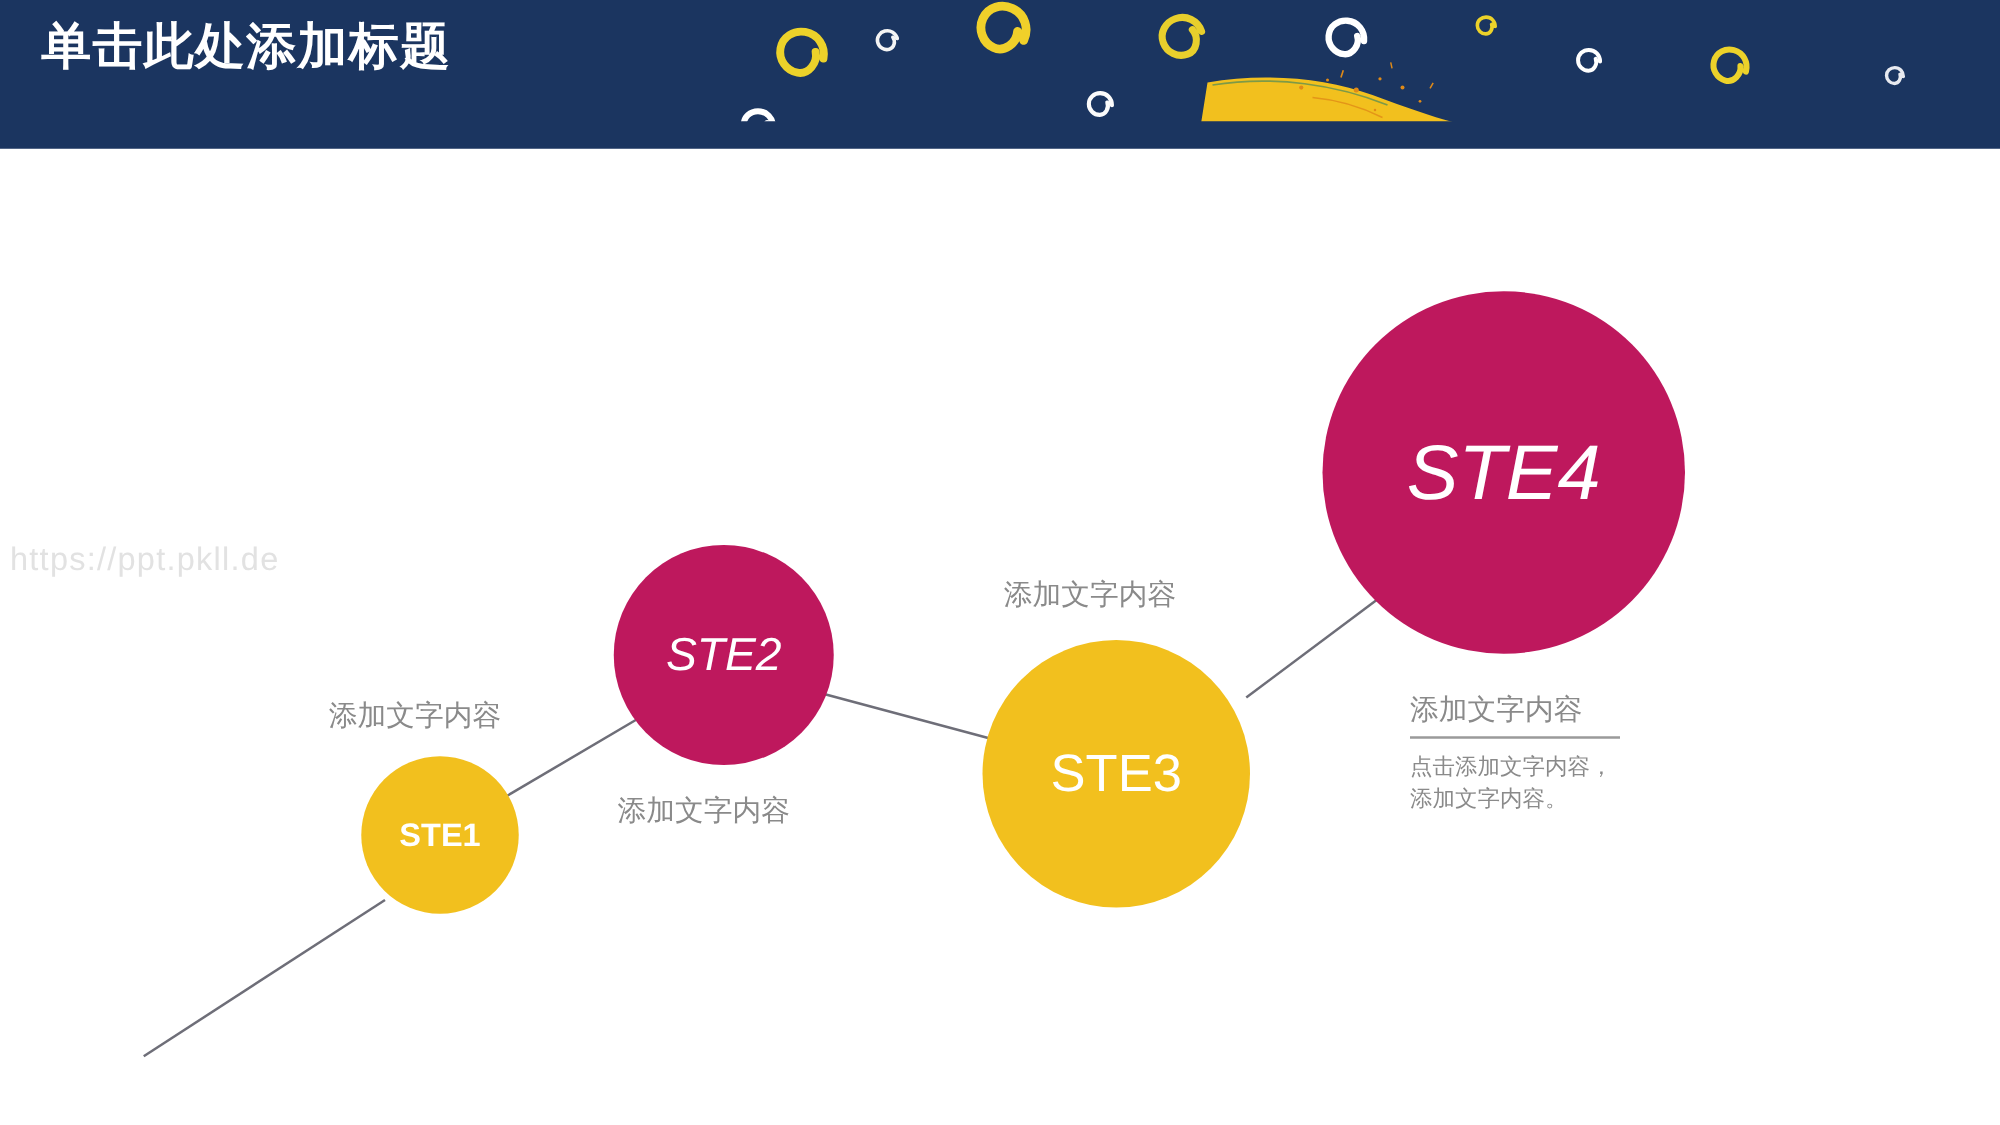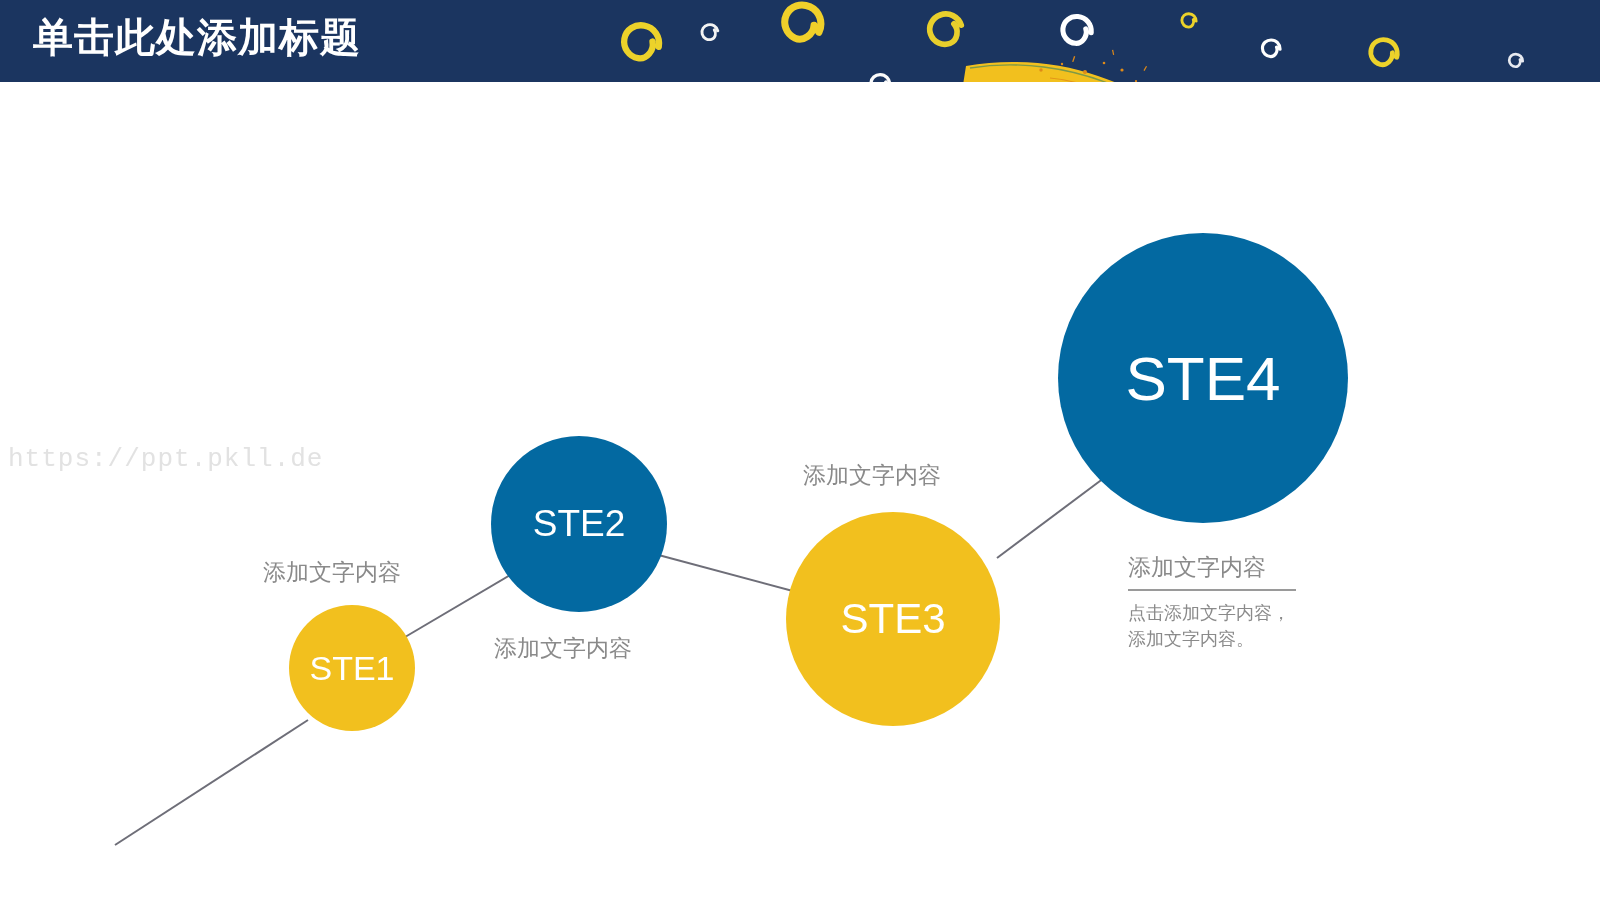--- a/index.html
+++ b/index.html
@@ -17,21 +17,21 @@
     background: #ffffff;
     overflow: hidden;
   }
 
   
   .header-band {
     position: absolute;
     left: 0;
     top: 0;
     width: 1600px;
-    height: 82px;
+    height: 119px;
     background: #1b3560;
     overflow: hidden;
   }
   .header-deco {
     position: absolute;
     left: 0;
     top: 0;
     width: 1600px;
     height: 97px;
     pointer-events: none;
@@ -45,26 +45,25 @@
     color: #ffffff;
     letter-spacing: 1px;
     white-space: nowrap;
     line-height: 1.0;
   }
 
   
   .watermark {
     position: absolute;
     left: 8px;
-    top: 444px;
+    top: 432px;
     font-size: 26px;
     color: #e2e2e2;
     letter-spacing: 1px;
     white-space: nowrap;
-    font-family: Liberation Mono, monospace;
   }
 
   
   .connectors {
     position: absolute;
     left: 0;
     top: 0;
     width: 1600px;
     height: 900px;
   }
@@ -72,27 +71,28 @@
   
   .step-circle {
     position: absolute;
     border-radius: 50%;
     display: flex;
     align-items: center;
     justify-content: center;
     color: #ffffff;
     font-weight: normal;
   }
-  .step-circle.navy  { background: #0369a1; }
+  .step-circle.navy  { background: #be185d; font-style: italic; }
   .step-circle.gold  { background: #f2c01e; }
 
   #circle-ste1 {
     left: 289px; top: 605px;
     width: 126px; height: 126px;
-    font-size: 34px;
+    font-size: 26px;
+    font-weight: bold;
   }
   #circle-ste2 {
     left: 491px; top: 436px;
     width: 176px; height: 176px;
     font-size: 37px;
   }
   #circle-ste3 {
     left: 786px; top: 512px;
     width: 214px; height: 214px;
     font-size: 42px;

